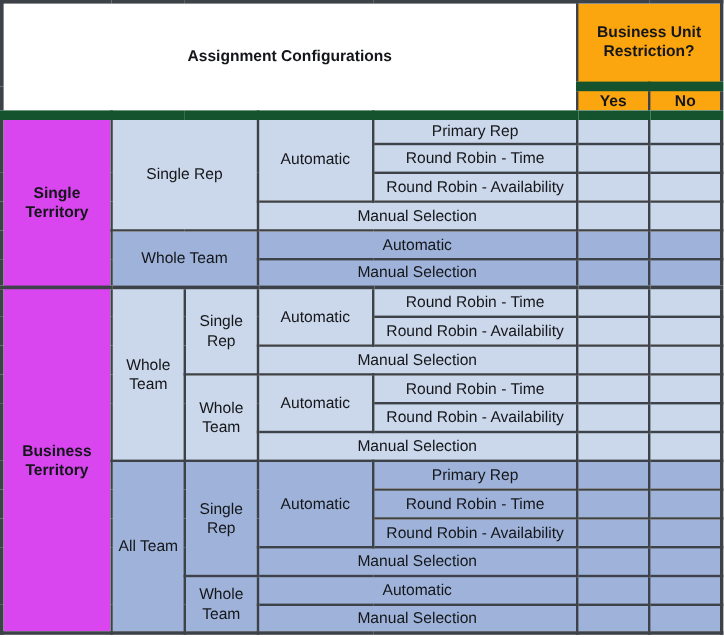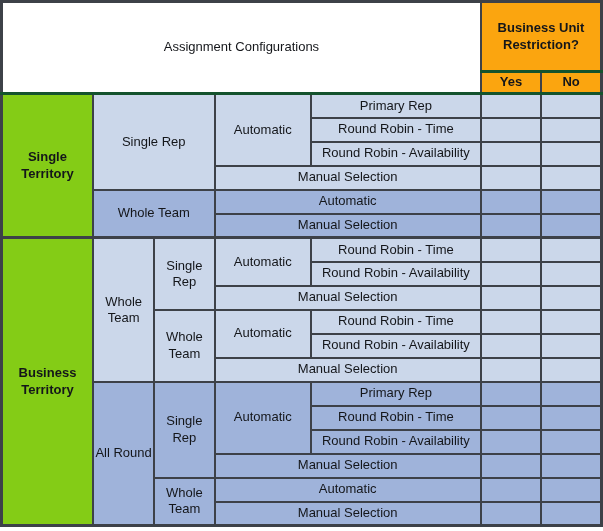--- a/index.html
+++ b/index.html
@@ -36,29 +36,29 @@
   col.c-repgroup  { width: 60px; }
   col.c-mode      { width: 96px; }
   col.c-option    { width: 169px; }
   col.c-yes       { width: 60px; }
   col.c-no        { width: 60px; }
 
   tr.h-row1 { height: 70px; }
   tr.h-row2 { height: 22px; }
   tr.d-row  { height: 24px; }
 
-  td.white-head { background: #ffffff; font-weight: normal; }
+  td.white-head { background: #ffffff; font-weight: bold; }
   td.orange { background: #fba50f; font-weight: bold; }
   td.bu-head { padding: 0 24px; }
   td.lt { background: #cbd7ea; }
   td.dk { background: #9fb3da; }
   td.left-txt { text-align: left; padding-left: 4px; }
-  td.terr { background: #84cc16; font-weight: bold; padding: 0 6px; }
+  td.terr { background: #d946ef; font-weight: bold; padding: 0 6px; }
   tr.section-start td { border-top: 3px solid #3d4148; }
-  tr.h-row2 td, tr.h-row1 td { border-bottom: 3px solid #14532d; }
+  tr.h-row2 td, tr.h-row1 td { border-bottom: 8px solid #14532d; }
 </style>
 </head>
 <body>
 
 <div class="diagram-wrap">
 <table class="config-table">
   <colgroup>
     <col class="c-territory">
         <col class="c-teamgroup">
         <col class="c-repgroup">
@@ -146,21 +146,21 @@
     <td class="lt"></td>
     <td class="lt"></td>
   </tr>
   <tr class="d-row">
     <td class="lt left-txt" colspan="2">Manual Selection</td>
     <td class="lt"></td>
     <td class="lt"></td>
   </tr>
 
   <tr class="d-row">
-    <td class="dk" rowspan="6">All Round</td>
+    <td class="dk" rowspan="6">All Team</td>
     <td class="dk" rowspan="4">Single Rep</td>
     <td class="dk" rowspan="3">Automatic</td>
     <td class="dk left-txt">Primary Rep</td>
     <td class="dk"></td>
     <td class="dk"></td>
   </tr>
   <tr class="d-row">
     <td class="dk left-txt">Round Robin - Time</td>
     <td class="dk"></td>
     <td class="dk"></td>

